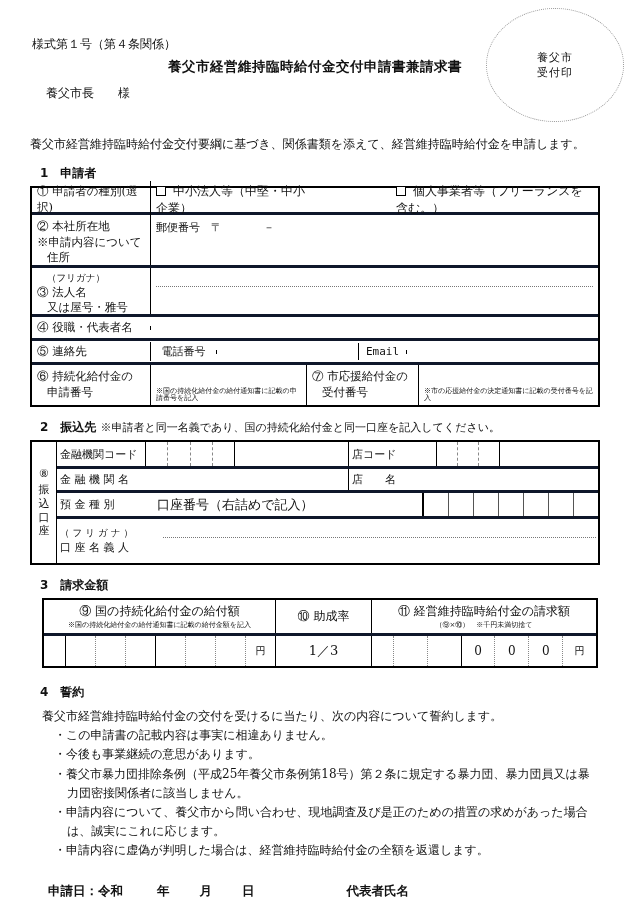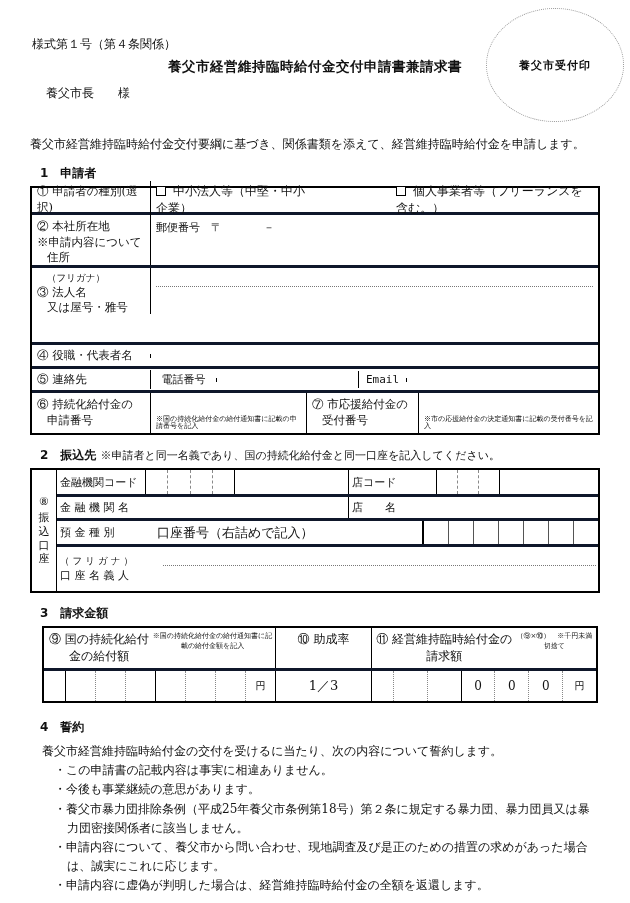--- a/index.html
+++ b/index.html
@@ -11,22 +11,22 @@
   }
 
   .form-code { margin:36px 0 0 32px; font-size:12px; }
   .title { text-align:center; margin-top:5px; font-weight:bold; font-size:13.5px; letter-spacing:.5px; }
   .title, .sec-heading, .date-line, .proc-title { font-family:"DejaVu Sans","Liberation Sans",sans-serif; }
   .addressee { margin:9px 0 0 46px; font-size:12px; }
 
   .stamp {
     position:absolute; top:8px; right:6px; width:138px; height:114px;
     border:1px dotted #999; border-radius:50%;
-    display:flex; flex-direction:row; align-items:center; justify-content:center;
-    font-size:11px; letter-spacing:1px;font-weight:bold;
+    display:flex; flex-direction:column; align-items:center; justify-content:center;
+    font-size:11px; letter-spacing:1px;
   }
 
   .intro { margin:34px 30px 0 30px; font-size:12px; }
 
   .sec-heading { margin:12px 0 4px 40px; font-weight:bold; font-size:12px; }
   .sec-note { font-weight:normal; font-size:11px; font-family:"DejaVu Serif","Liberation Serif",serif; }
 
   
   .t { margin-left:30px; width:570px; border:2px solid #000; background:#fff; }
   .tr { display:flex; border-top:3px solid #0f172a; align-items:stretch; }
@@ -42,21 +42,21 @@
   .r-type { height:24px; align-items:center; }
   .r-type .label { padding-top:2px; }
   .type-options { display:flex; align-items:center; gap:85px; }
   .r-addr { height:53px; }
   .postal-line { padding-top:3px; font-size:11px; }
   .postal-dash { margin-left:38px; }
   .r-name { height:49px; }
   .furigana-small { font-size:9.5px; }
   .lbl-indent { padding-left:10px; }
   .furigana-line { height:17px; border-bottom:1px dotted #777; }
-  .r-rep { height:24px; align-items:center;margin-top:28px; }
+  .r-rep { height:24px; align-items:center; }
   .r-rep .label { padding-top:2px; }
   .r-contact { height:24px; align-items:center; }
   .r-contact .label { padding-top:2px; }
   .sub-label { flex:none; display:flex; align-items:center; justify-content:center; font-size:11px; }
   .phone-label { width:66px; }
   .phone-input { width:142px; flex:none; }
   .email-label { width:48px; font-family:"DejaVu Sans Mono","Liberation Mono",monospace; }
   .r-grant { height:43px; }
   .grant-label { width:118px; }
   .grant-label2 { width:112px; flex:none; font-size:11.5px; line-height:1.35; padding-top:4px; }
@@ -84,21 +84,21 @@
   .deposit-cell { width:124px; flex:none; border-left:1px solid #000; border-right:1px solid #000; display:flex; align-items:center; font-size:11.5px; gap:5px; padding-left:6px; }
   .acct-label { flex:1; display:flex; align-items:center; font-size:13px; padding-left:12px; }
   .acct-boxes { width:176px; border-right:none; }
   .acct-boxes .bx { border-left:1px solid #555; }
   .acct-boxes .bx:first-child { border-left:1px solid #000; }
   .holder-cell { flex:1; border-left:none; padding:0 2px; }
   .holder-furigana-line { height:19px; border-bottom:1px dotted #777; }
 
   
   .t3 { margin-left:42px; width:556px; }
-  .t3 .hd { flex-direction:row; justify-content:center; text-align:center; display:flex; padding:3px 2px; }
+  .t3 .hd { flex-direction:column; justify-content:center; text-align:center; display:flex; padding:3px 2px; }
   .t3 .hd .h-main { font-size:12px; }
   .t3 .hd .h-note { font-size:7px; }
   .c1 { width:231px; flex:none; }
   .c2 { width:96px; flex:none; }
   .c3 { flex:1; }
   .t3 .vrow { height:33px; }
   .amt { display:flex; padding:0; align-items:stretch; }
   .amt .a { flex:1; border-left:1px dotted #888; display:flex; align-items:center; justify-content:center; font-size:12px; }
   .amt .a.first { border-left:none; flex:0 0 21px; }
   .amt .a.solid { border-left:1px solid #000; }

